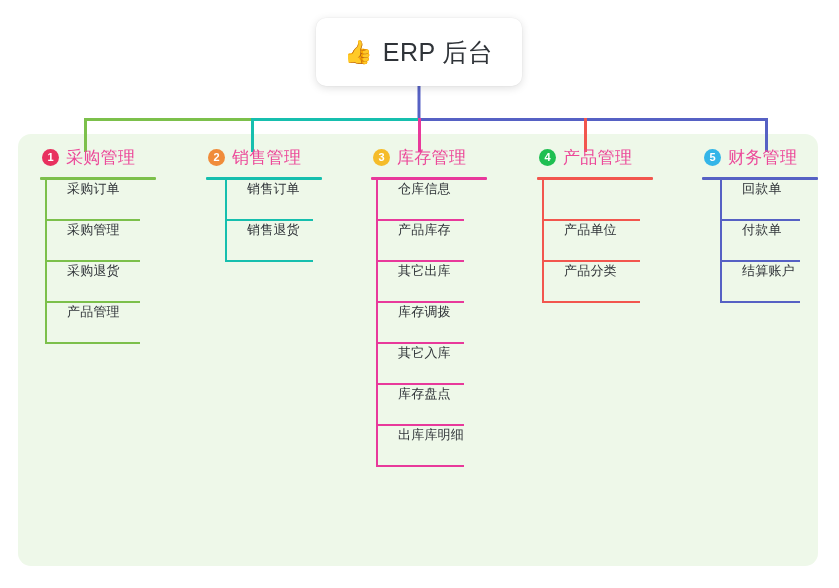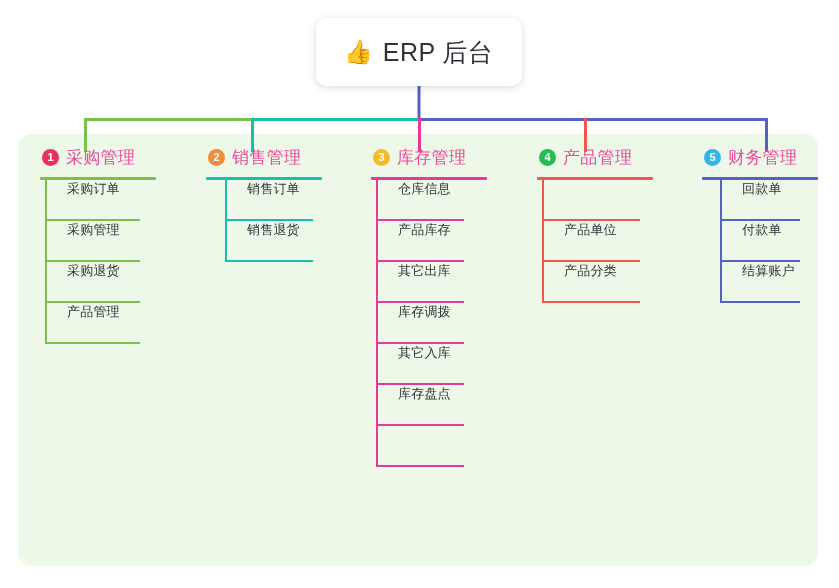--- a/index.html
+++ b/index.html
@@ -230,20 +230,21 @@
           </div>
           <div class="leaf">
             <span class="leaf-text">其它入库</span>
             <div class="leaf-rule" style="background: rgb(232, 57, 155); width: 88px;"></div>
           </div>
           <div class="leaf">
             <span class="leaf-text">库存盘点</span>
             <div class="leaf-rule" style="background: rgb(232, 57, 155); width: 88px;"></div>
           </div>
           <div class="leaf">
+            <span class="leaf-text">出库库明细</span>
             <div class="leaf-rule" style="background: rgb(232, 57, 155); width: 88px;"></div>
           </div>
         </div>
       </div>
       <div class="branch" style="left: 537px;">
         <div class="branch-head">
           <span class="badge" style="background: rgb(31, 191, 82);">4</span>
           <span class="branch-label">产品管理</span>
         </div>
         <div class="head-rule" style="background: rgb(242, 86, 78); width: 116px;"></div>

